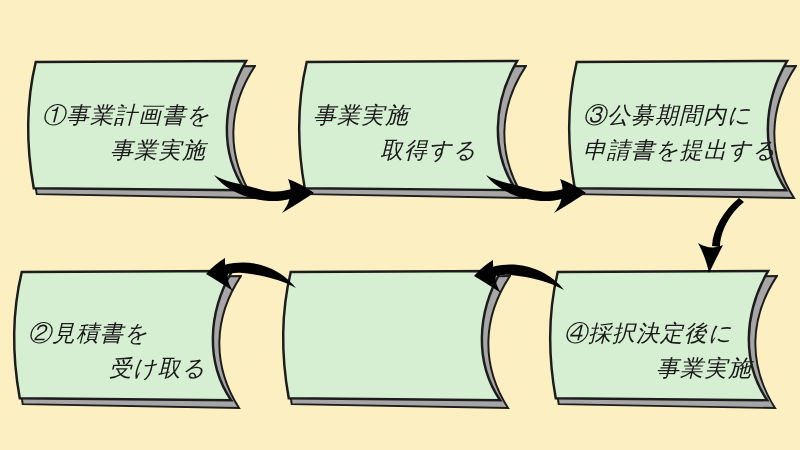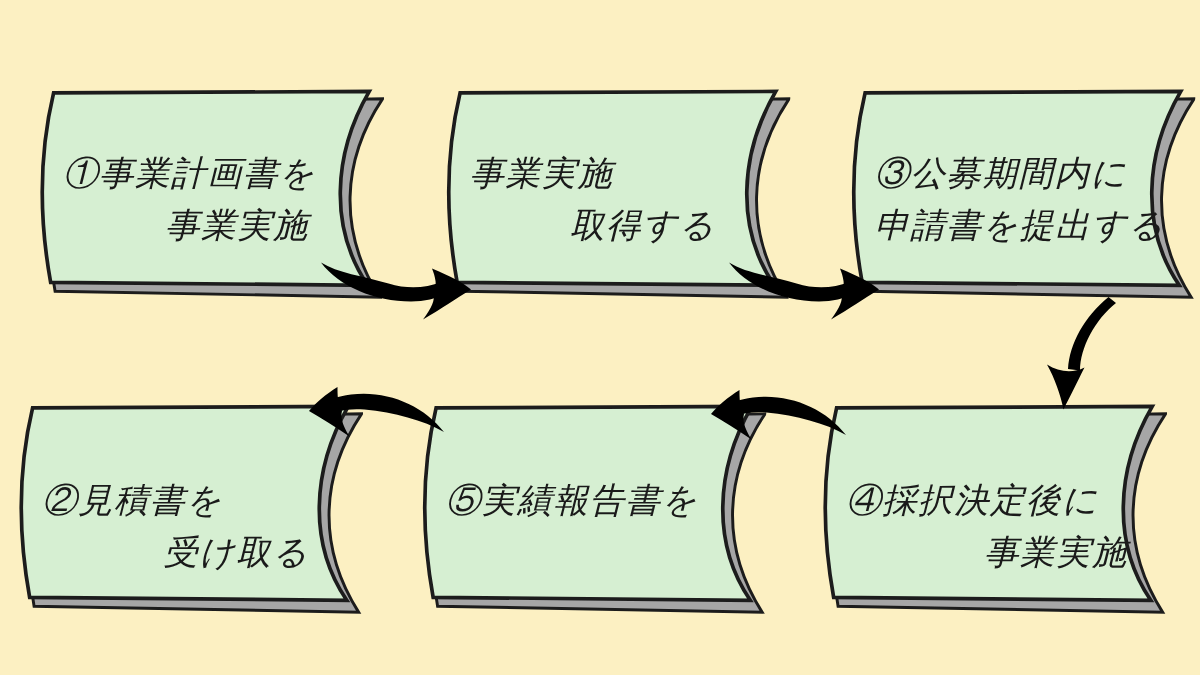--- a/index.html
+++ b/index.html
@@ -109,21 +109,20 @@
       <span class="line1">④採択決定後に</span>
       <span class="line2">事業実施</span>
     </div>
   </div>
 
   <div class="card row-bottom c5">
     <svg class="page" viewBox="0 0 240 148" preserveAspectRatio="none" width="236" height="146">
         <use href="#page-shape"></use>
       </svg>
     <div class="step-text">
-      <span class="line1">⑤実績報告書を</span>
     </div>
   </div>
 
   <div class="card row-bottom c6">
     <svg class="page" viewBox="0 0 240 148" preserveAspectRatio="none" width="236" height="146">
         <use href="#page-shape"></use>
       </svg>
     <div class="step-text">
       <span class="line1">②見積書を</span>
       <span class="line2">受け取る</span>

